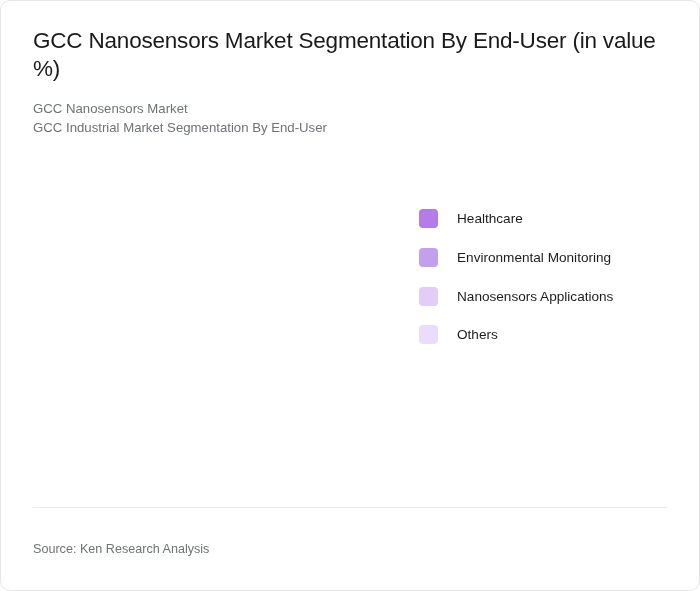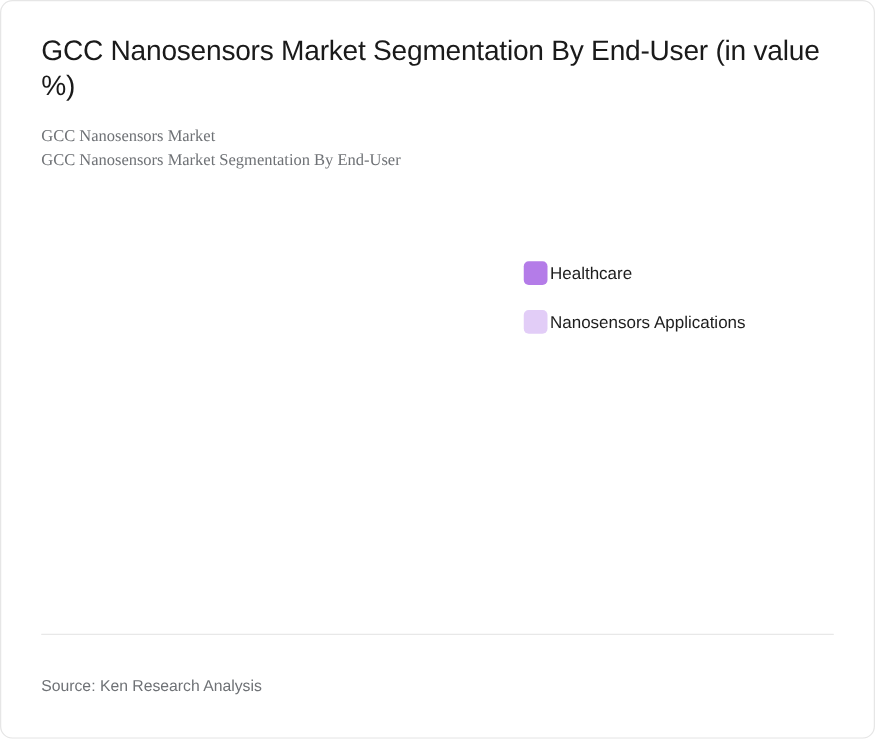--- a/index.html
+++ b/index.html
@@ -35,21 +35,20 @@
     margin: 0;
     max-width: 640px;
   }
   .subtitles {
     margin-top: 16px;
   }
   .subtitle {
     font-size: 13.2px;
     color: #6f7276;
     line-height: 1.45;
-    font-family: Liberation Serif, serif;
   }
   .body-area {
     position: relative;
     height: 340px;
   }
   .donut-wrap {
     position: absolute;
     left: 32px;
     top: 13px;
     width: 300px;
@@ -75,21 +74,21 @@
     align-items: center;
     height: 38.6px;
   }
   .swatch {
     width: 19px;
     height: 19px;
     border-radius: 4px;
     flex: 0 0 auto;
   }
   .legend-label {
-    margin-left: 2px;
+    margin-left: 19px;
     font-size: 13.6px;
     color: #1d1d1d;
     white-space: nowrap;
   }
   .footer {
     position: absolute;
     left: 32px;
     right: 32px;
     bottom: 0;
     height: 82px;
@@ -130,35 +129,43 @@
 </style>
 </head>
 <body>
 
 <div class="card">
 
   <div class="header">
     <div class="chart-title">GCC Nanosensors Market Segmentation By End-User (in value %)</div>
     <div class="subtitles">
       <div class="subtitle">GCC Nanosensors Market</div>
-      <div class="subtitle">GCC Nanosensors Market Segmentation By End-User</div>
+      <div class="subtitle">GCC Industrial Market Segmentation By End-User</div>
     </div>
   </div>
 
   <div class="body-area">
 
 
     <div class="legend" id="legend">
         <div class="legend-item">
           <span class="swatch" style="background: rgb(180, 124, 232);"></span>
           <span class="legend-label">Healthcare</span>
         </div>
         <div class="legend-item">
+          <span class="swatch" style="background: rgb(195, 160, 236);"></span>
+          <span class="legend-label">Environmental Monitoring</span>
+        </div>
+        <div class="legend-item">
           <span class="swatch" style="background: rgb(226, 205, 247);"></span>
           <span class="legend-label">Nanosensors Applications</span>
+        </div>
+        <div class="legend-item">
+          <span class="swatch" style="background: rgb(236, 220, 251);"></span>
+          <span class="legend-label">Others</span>
         </div>
       </div>
 
   </div>
 
   <div class="footer">
     <div class="source-text">Source: Ken Research Analysis</div>
   </div>
 
 </div>

